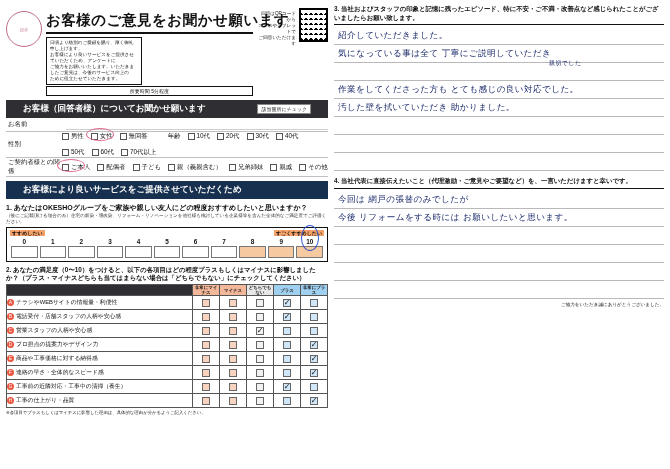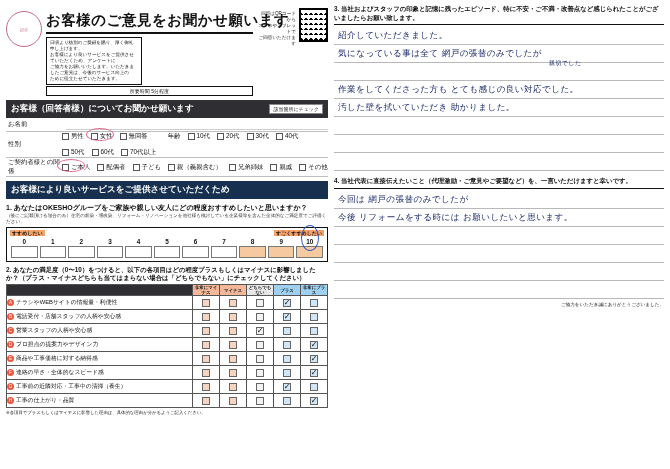--- a/index.html
+++ b/index.html
@@ -22,21 +22,21 @@
   .noteFoot{border:1px solid #111;font-size:5px;text-align:center;padding:1px 0;}
   .qrbox{display:flex;align-items:flex-start;gap:3px;margin-left:auto;}
   .qrtxt{font-size:4.6px;line-height:6px;text-align:right;padding-top:6px;}
   .qr2{width:30px;height:30px;margin-top:3px;
       background:
         linear-gradient(45deg,#000 25%,transparent 0) 0 0/5px 5px,
         linear-gradient(-45deg,#000 25%,transparent 0) 0 0/5px 5px;
       background-color:#fff;border:2px solid #000;}
 
   
-  .bar{background:#2f2f33;color:#fff;font-size:8.6px;font-weight:bold;padding:3px 5px;margin-top:4px;
+  .bar{background:#2f2f33;color:#fff;font-size:8.6px;font-weight:bold;padding:3px 17px;margin-top:4px;
        display:flex;align-items:center;}
   .bar .chk{margin-left:auto;background:#fff;color:#111;font-size:5px;font-weight:normal;border:1px solid #888;padding:1px 3px;}
   .barAlt{background:#17304f;}
 
   
   .frow{display:flex;align-items:center;border-bottom:1px solid #bfbfbf;font-size:6.4px;min-height:13px;}
   .flab{width:54px;flex:0 0 54px;padding-left:2px;}
   .fval{display:flex;flex-wrap:wrap;align-items:center;gap:7px;}
   .opt{display:flex;align-items:center;gap:2px;white-space:nowrap;}
   .box{width:5px;height:5px;border:1px solid #555;display:inline-block;background:#fff;}
@@ -416,21 +416,21 @@
     <div class="colR">
 
       <div class="rqt">3. 当社およびスタッフの印象と記憶に残ったエピソード、特に不安・ご不満・改善点など感じられたことがございましたらお願い致します。</div>
       <div class="rule"></div>
 
       <div class="lines">
         <div class="ln">
             <span class="hw">紹介していただきました。</span>
           </div>
         <div class="ln">
-            <span class="hw">気になっている事は全て 網戸の張替のみでしたが</span>
+            <span class="hw">気になっている事は全て 丁寧にご説明していただき</span>
           </div>
         <div class="ln">
           <span class="hw" style="left:215px;bottom:12px;font-size:6px;">親切でした</span>
         </div>
         <div class="ln">
             <span class="hw">作業をしてくださった方も とても感じの良い対応でした。</span>
           </div>
         <div class="ln">
             <span class="hw">汚した壁を拭いていただき 助かりました。</span>
           </div>

